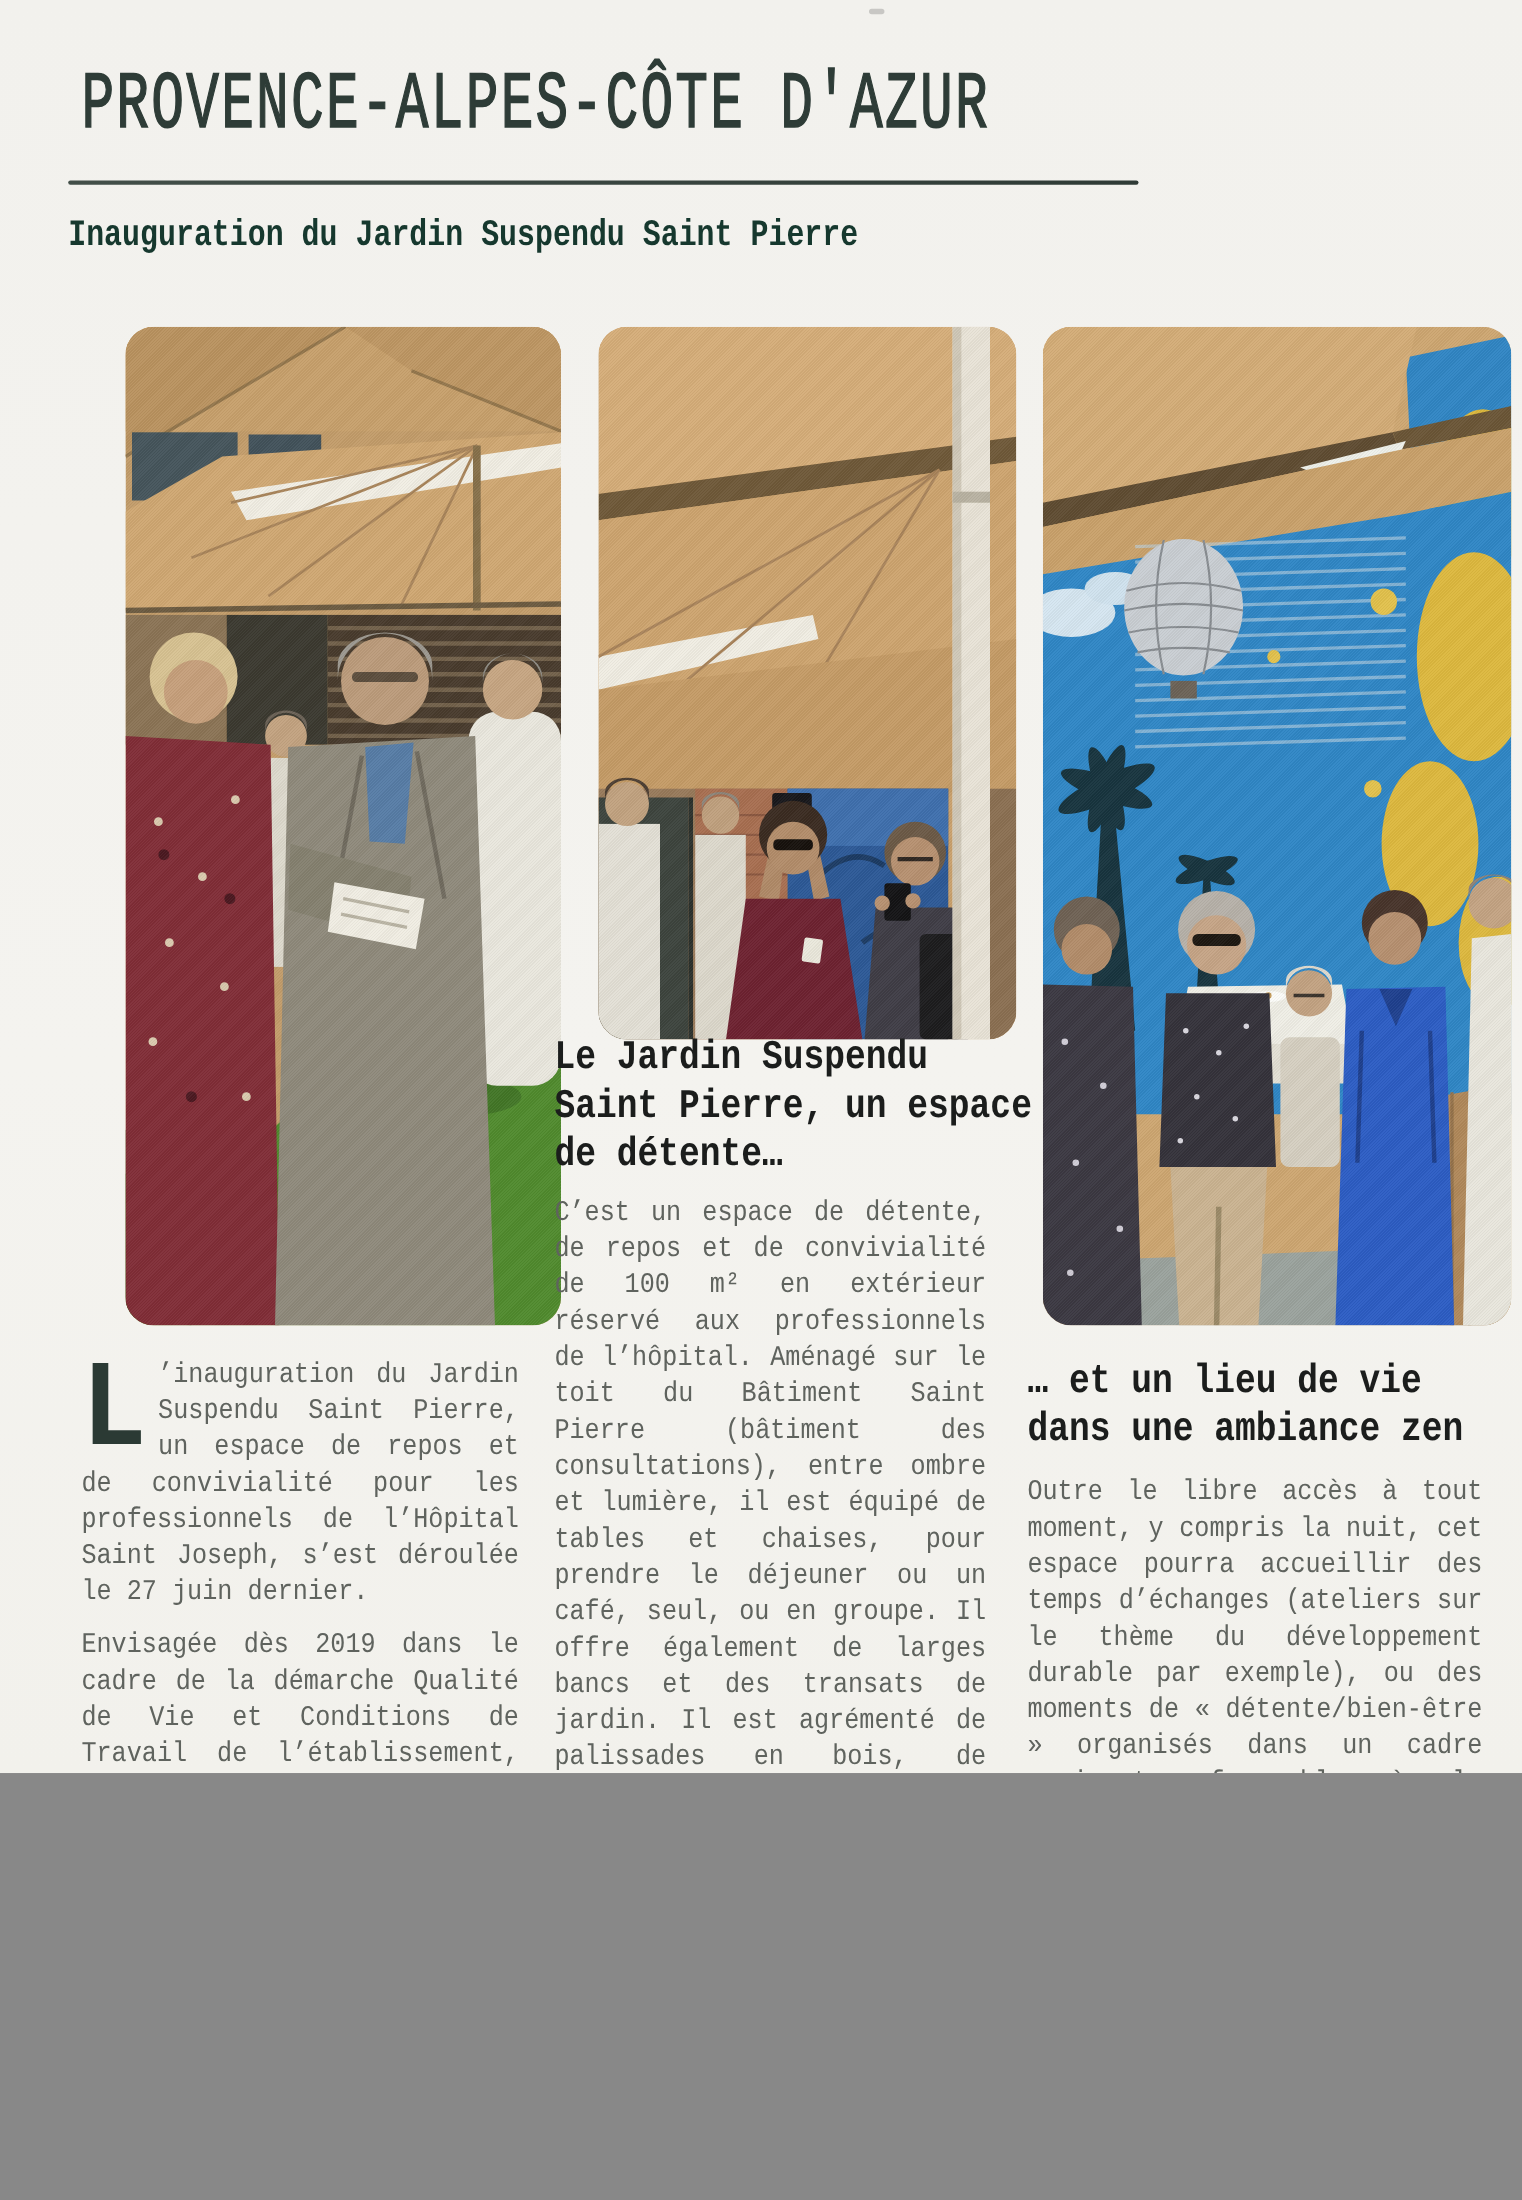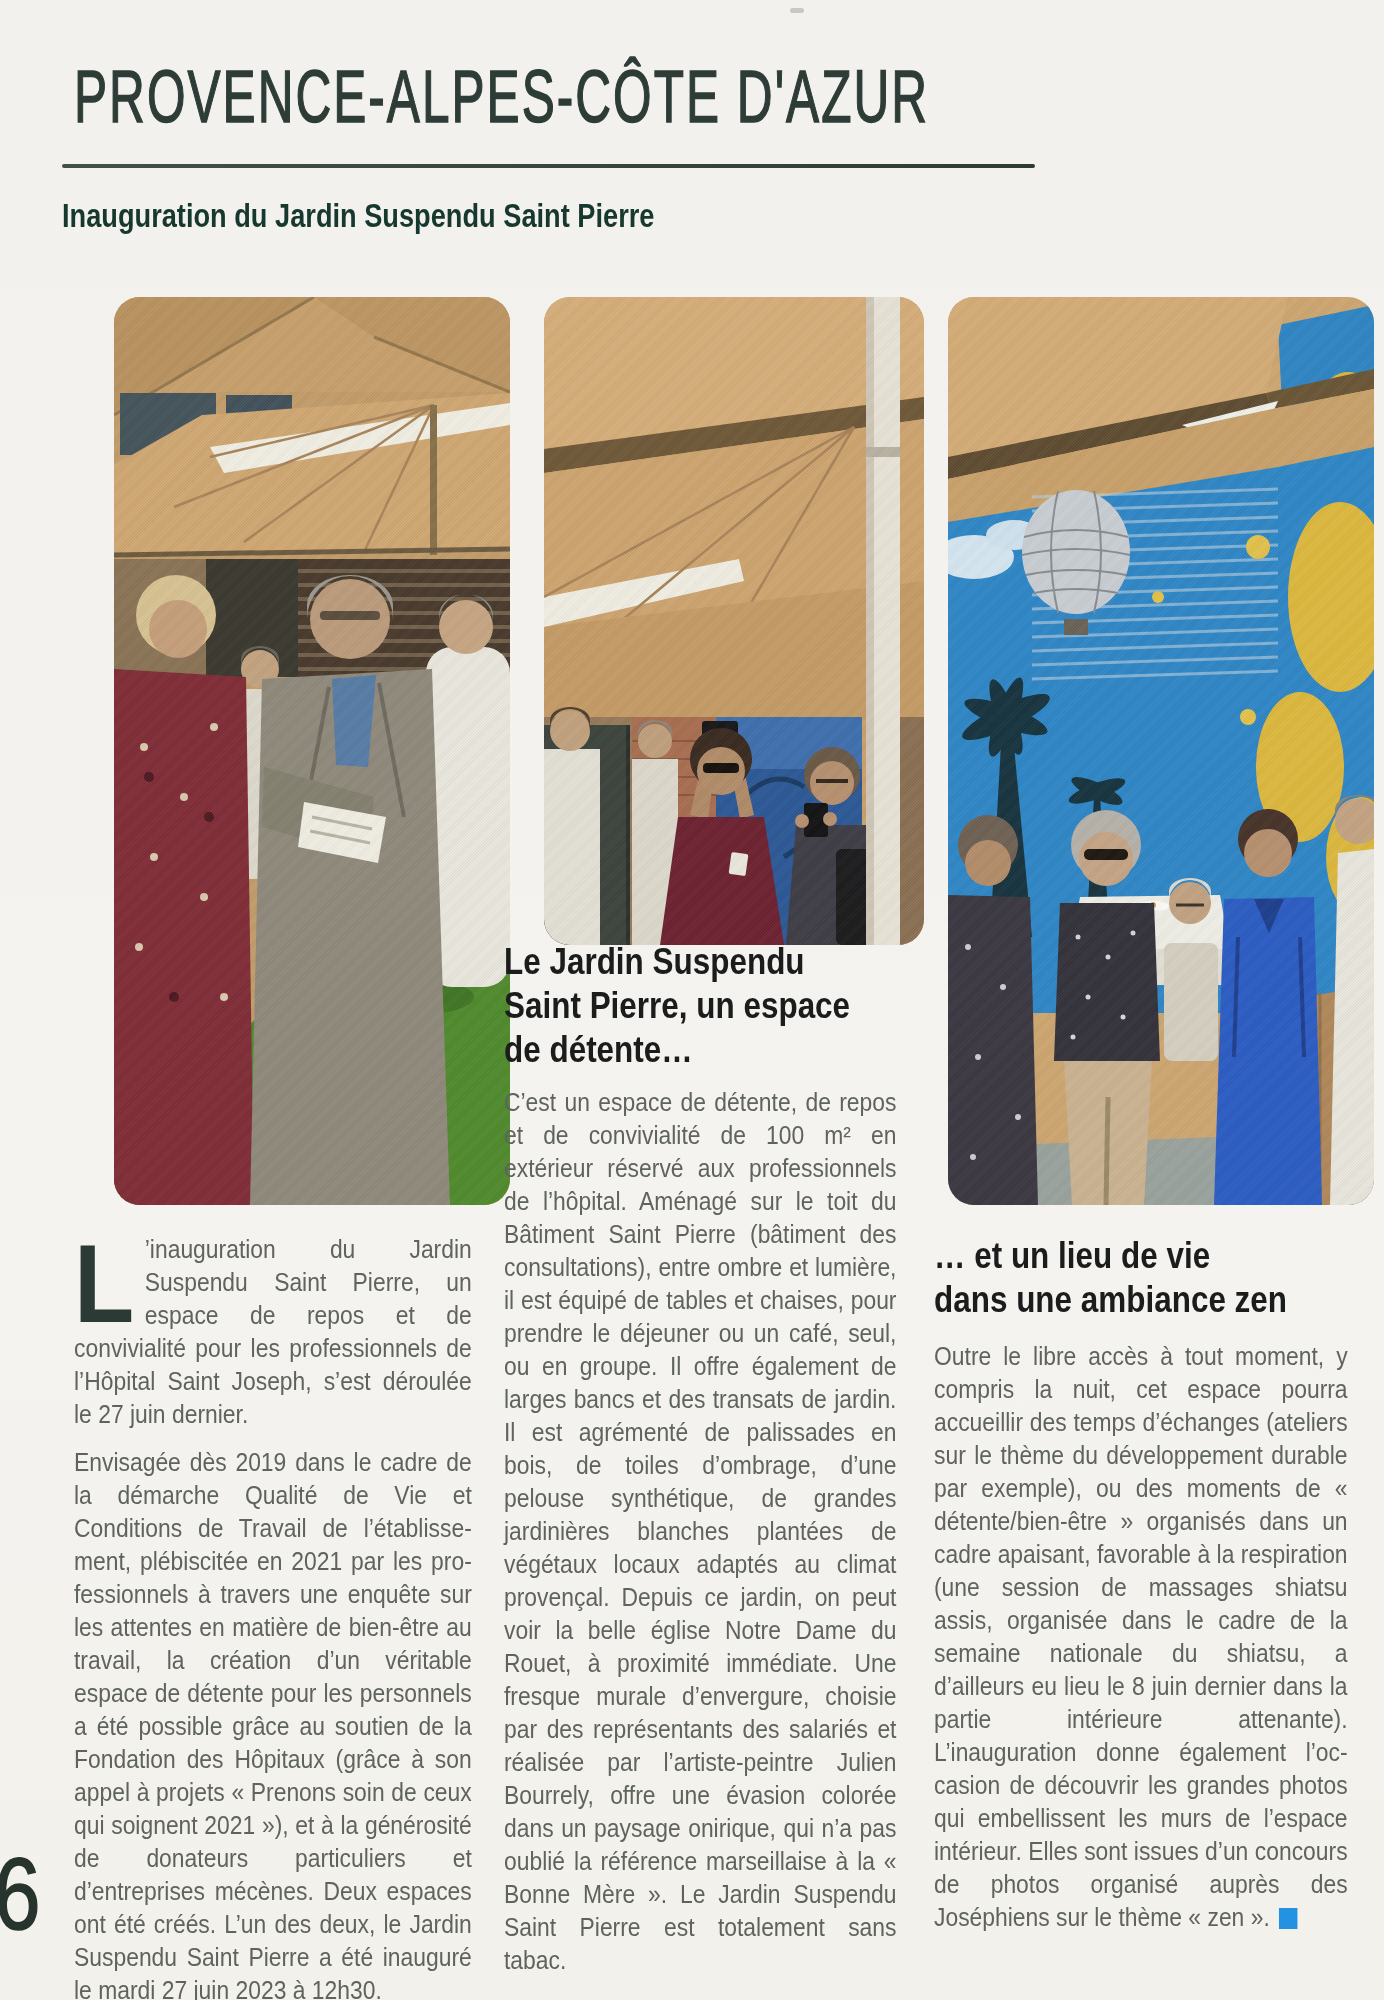--- a/index.html
+++ b/index.html
@@ -1,20 +1,20 @@
 <!DOCTYPE html>
 <html lang="fr"><head>
 <meta charset="utf-8">
 <style>
   html,body { margin:0; padding:0; background:#888; }
   .page {
-    position:relative; width:1384px; height:2000px;
+    position:relative; width:1384px; height:1612px;
     background:linear-gradient(180deg,#f2f1ed 0%, #f4f3ef 60%, #f2f1ec 100%);
     overflow:hidden;
-    font-family:Liberation Sans, sans-serif;
+    font-family:Liberation Mono, monospace;
     color:#5f635e;
   }
   .abs { position:absolute; }
 
   
   .region-title {
     left:74px; top:54px;
     font-size:74px; font-weight:normal; letter-spacing:3px;
     color:#2e3c37; -webkit-text-stroke:1.4px #2e3c37;
     transform:scaleX(0.67); transform-origin:left top;

